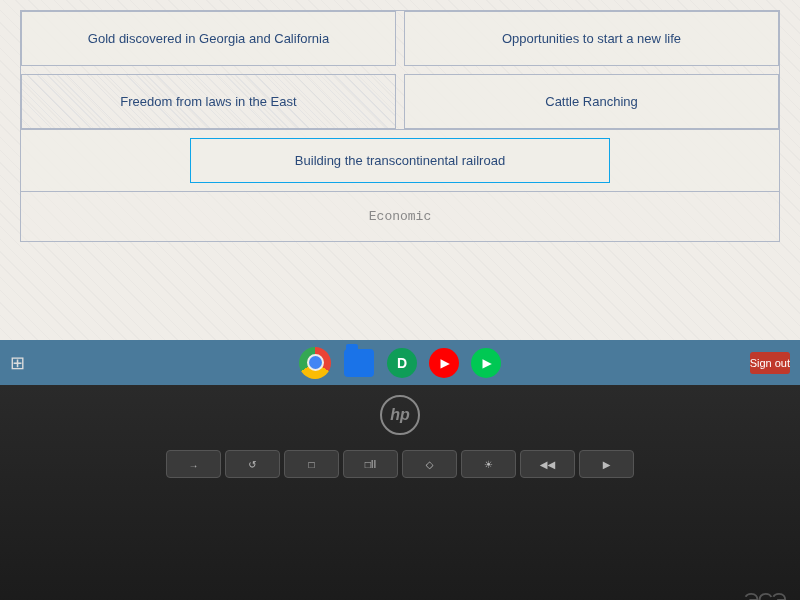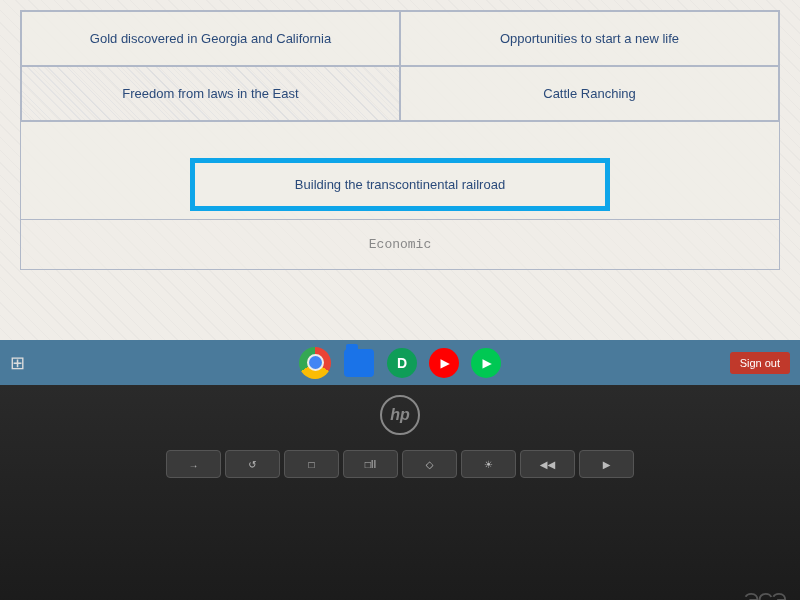--- a/index.html
+++ b/index.html
@@ -36,21 +36,21 @@
 
     .content-area {
       position: relative;
       z-index: 1;
       padding: 10px 20px;
     }
 
     .grid-container {
       display: grid;
       grid-template-columns: 1fr 1fr;
-      gap: 0;
+      gap: 8px;
       border: 1px solid #b0b8c8;
       margin-bottom: 0;
     }
 
     .cell {
       border: 1px solid #b0b8c8;
       padding: 18px 20px;
       text-align: center;
       background: rgba(240, 237, 232, 0.85);
       font-size: 13px;
@@ -76,32 +76,31 @@
       display: flex;
       justify-content: center;
       border-left: 1px solid #b0b8c8;
       border-right: 1px solid #b0b8c8;
       border-bottom: 1px solid #b0b8c8;
       padding: 8px 30px;
       background: rgba(240, 237, 232, 0.85);
     }
 
     .wide-cell {
-      border: 5px solid #0ea5e9;
+      border: 1px solid #0ea5e9;
       padding: 14px 20px;
       text-align: center;
       background: rgba(240, 237, 232, 0.9);
       font-size: 13px;
       color: #2a4a7a;
       font-weight: 500;
       width: 420px;
       display: flex;
       align-items: flex-end;
       justify-content: center;
-      margin-top: 28px;
     }
 
     .drop-zone {
       border: 1px solid #b0b8c8;
       border-top: none;
       padding: 16px 20px;
       text-align: center;
       background: rgba(240, 237, 232, 0.5);
       font-size: 13px;
       color: #888;
@@ -216,21 +215,21 @@
       font-size: 12px;
       margin-left: 2px;
     }
 
     .sign-out-btn {
       position: absolute;
       right: 10px;
       background: #c0392b;
       color: white;
       border: none;
-      padding: 5px 10px;
+      padding: 5px 0;
       font-size: 11px;
       border-radius: 3px;
       cursor: pointer;
     }
 
     .screen-icon {
       position: absolute;
       left: 10px;
       color: #ddd;
       font-size: 18px;

